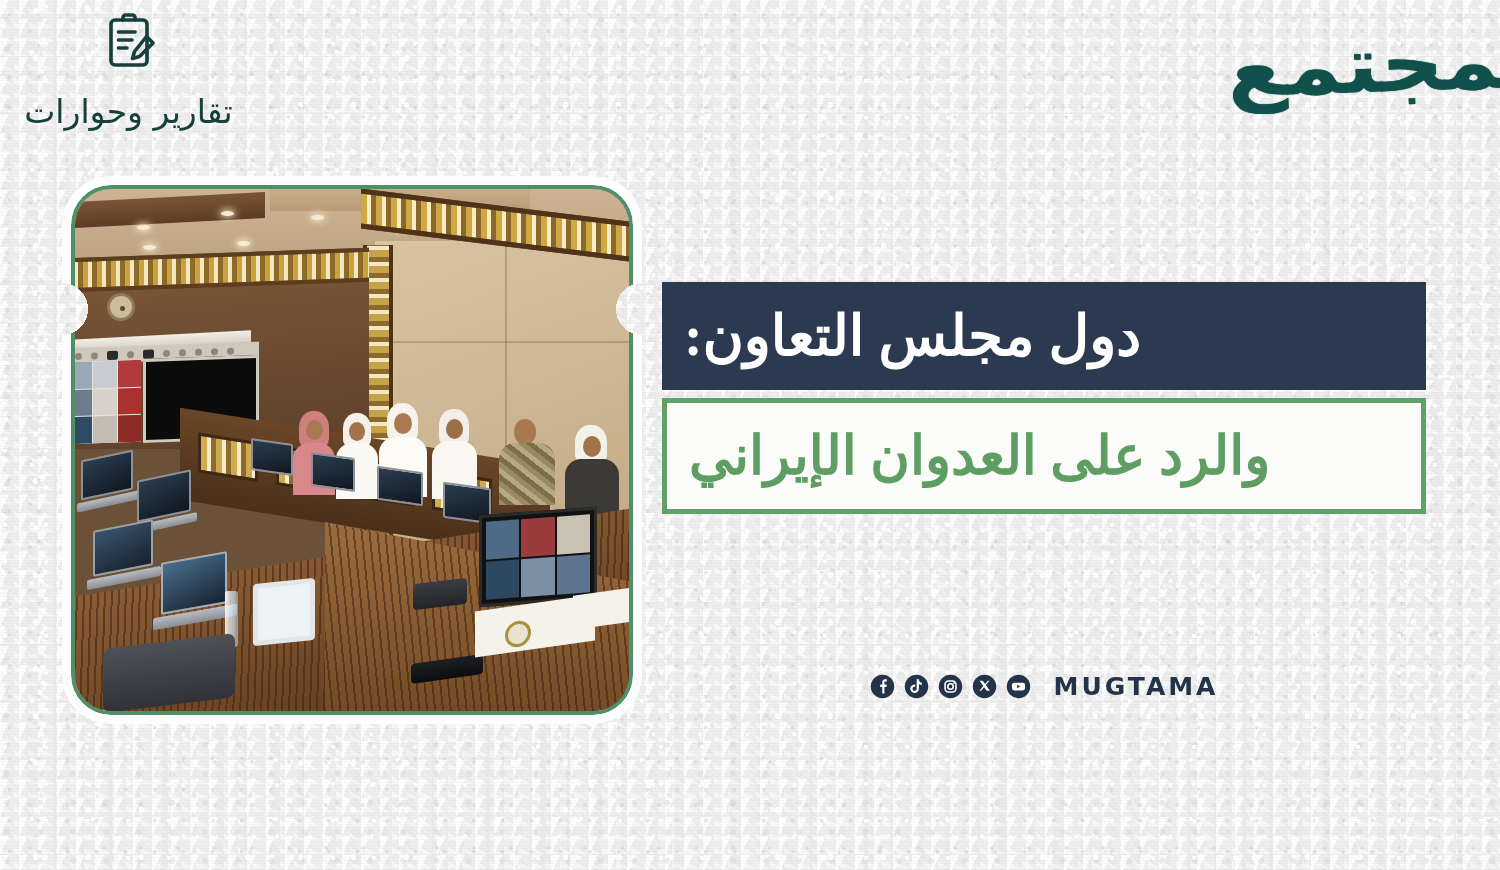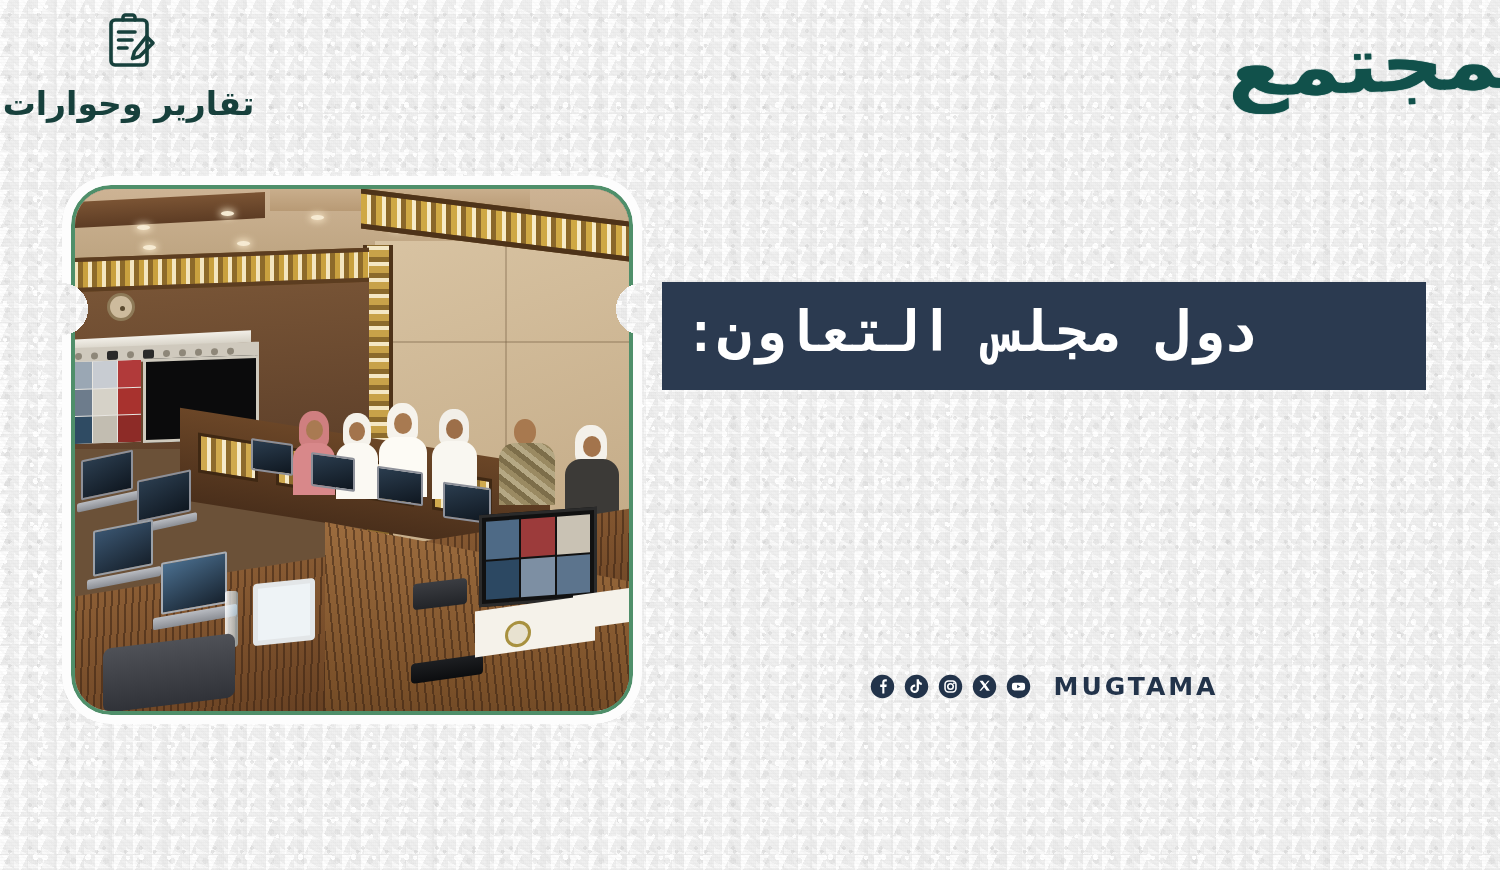--- a/index.html
+++ b/index.html
@@ -39,23 +39,23 @@
       repeating-linear-gradient(45deg, rgba(175,175,175,.07) 0 2px, transparent 2px 5px);
   }
 
   
   #category-badge {
     position:absolute; left:26px; top:12px; width:205px;
     display:flex; flex-direction:column; align-items:center;
   }
   #category-badge .cb-icon { width:54px; height:58px; }
   #category-badge .cb-label {
-    margin-top:14px;
+    margin-top:22px;
     font-family:"DejaVu Sans", sans-serif;
-    font-weight:bold;
+    font-weight:normal;
     font-size:33px;
     color:#17403c;
     direction:rtl;
     letter-spacing:-1px;
     white-space:nowrap;
   }
 
   
   #brand-logo {
     position:absolute; right:24px; top:8px;
@@ -286,21 +286,21 @@
   }
   .hl-line1 { height:108px; margin-bottom:8px; }
   .hl-line2 { height:102px; margin-bottom:10px; }
   .hl-line3 {
     height:116px;
     background:#fbfbfa;
     border:5px solid #62a069;
     color:#5f9e63;
   }
   .hl-text {
-    font-family:Liberation Mono, monospace;
+    font-family:Liberation Serif, serif;
     font-weight:bold;
     line-height:1;
     white-space:nowrap;
     direction:rtl;
     letter-spacing:-1px;
   }
   .hl-line1 .hl-text { font-size:56px; }
   .hl-line2 .hl-text { font-size:52px; }
   .hl-line3 .hl-text { font-size:54px; }
 
@@ -488,20 +488,23 @@
 
       </div>
     </div>
   </div>
 </div>
 
 <div id="headline-stack">
   <div class="hl-bar hl-dark hl-line1">
     <span class="hl-text">دول مجلس التعاون:</span>
   </div>
+  <div class="hl-bar hl-line3">
+    <span class="hl-text">والرد على العدوان الإيراني</span>
+  </div>
 </div>
 
 <div id="social-bar">
 
   <span class="s-icon">
     <svg viewBox="0 0 32 32" width="25" height="25" aria-hidden="true">
       <circle cx="16" cy="16" r="15" fill="#22334a"></circle>
       <path fill="#ffffff" d="M18.4 16.6h2.6l.4-3.3h-3v-2.1c0-.95.27-1.6 1.63-1.6h1.48V6.7c-.26-.03-1.14-.11-2.17-.11-2.15 0-3.62 1.31-3.62 3.72v2.98H13v3.3h2.72v8.5h2.68z"></path>
     </svg>
   </span>

